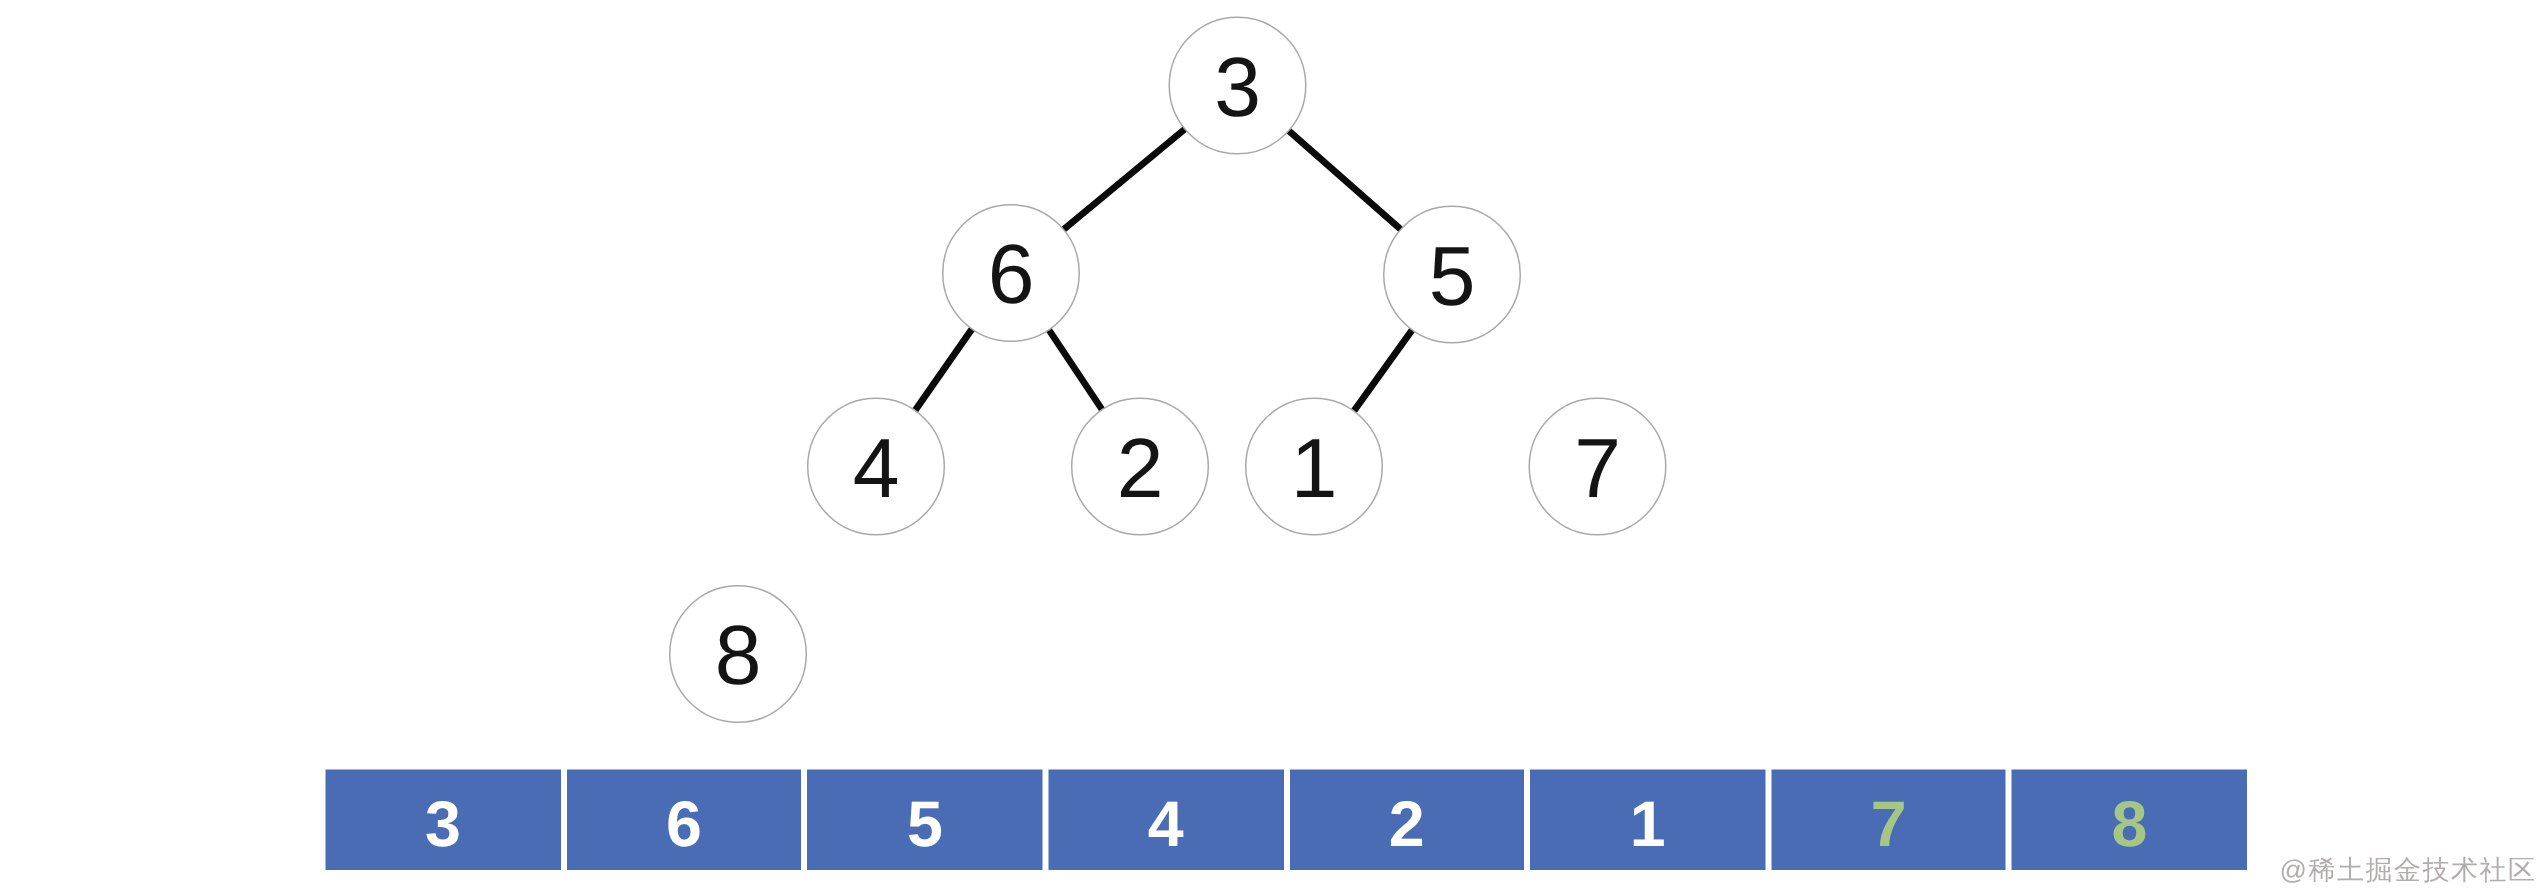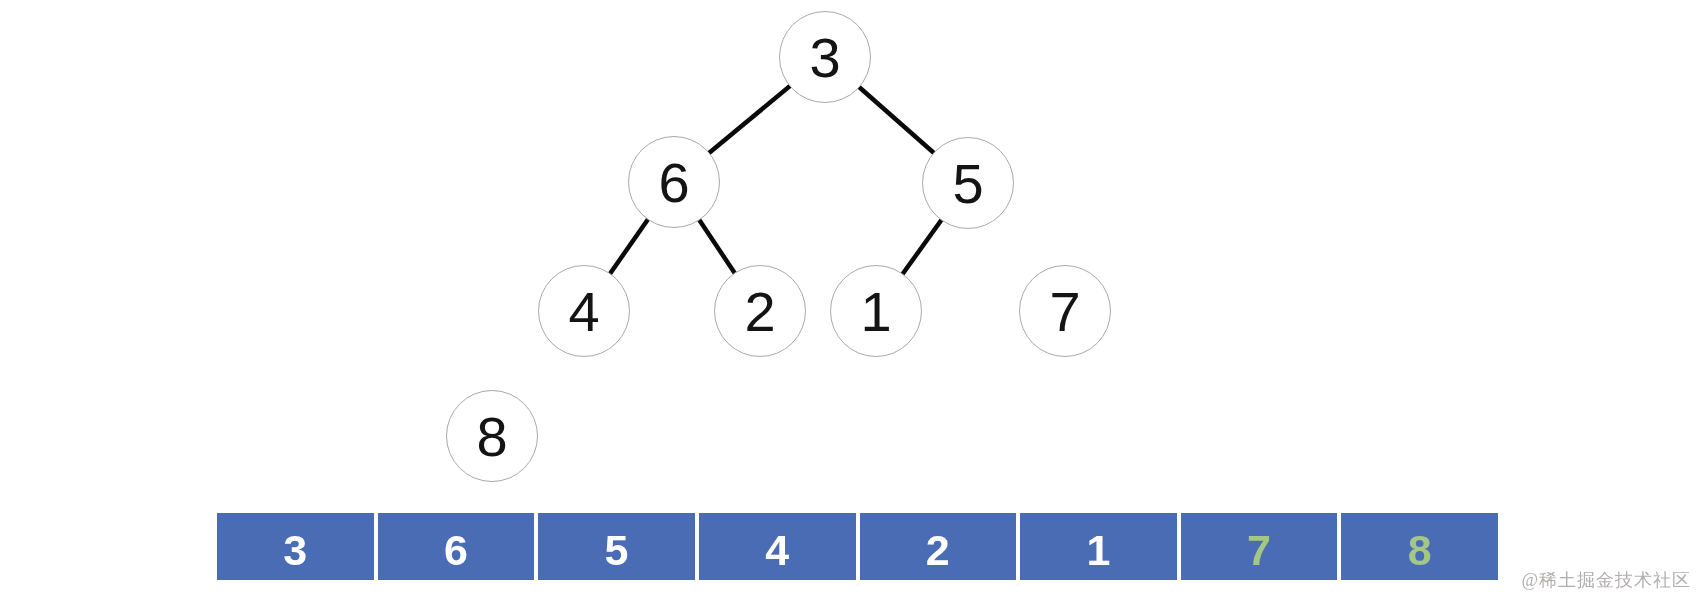--- a/index.html
+++ b/index.html
@@ -52,21 +52,21 @@
     box-sizing: border-box;
     user-select: none;
   }
   .watermark {
     position: absolute;
     right: 5px;
     top: 568px;
     font-size: 18px;
     letter-spacing: 1px;
     z-index: 3;
-    font-family: Liberation Serif, serif;
+    font-family: Liberation Sans, sans-serif;
   }
 </style>
 </head>
 <body>
 
 <div class="stage">
   <svg id="edge-layer" xmlns="http://www.w3.org/2000/svg" viewBox="0 0 1696 596">
       <line x1="825" y1="57" x2="674" y2="182" stroke="#0a0a0a" stroke-width="4.5"></line>
       <line x1="825" y1="57" x2="968" y2="183" stroke="#0a0a0a" stroke-width="4.5"></line>
       <line x1="674" y1="182" x2="584" y2="311" stroke="#0a0a0a" stroke-width="4.5"></line>

